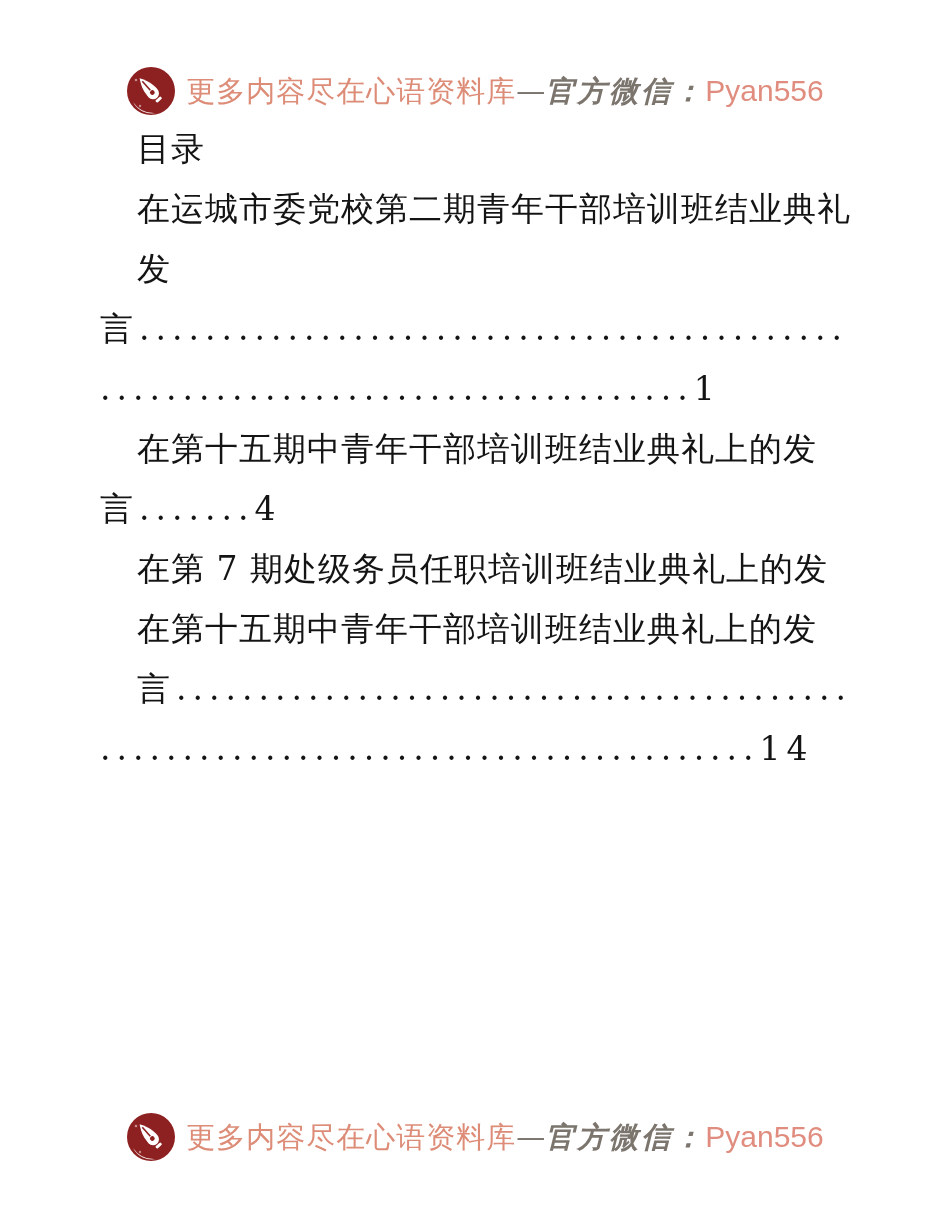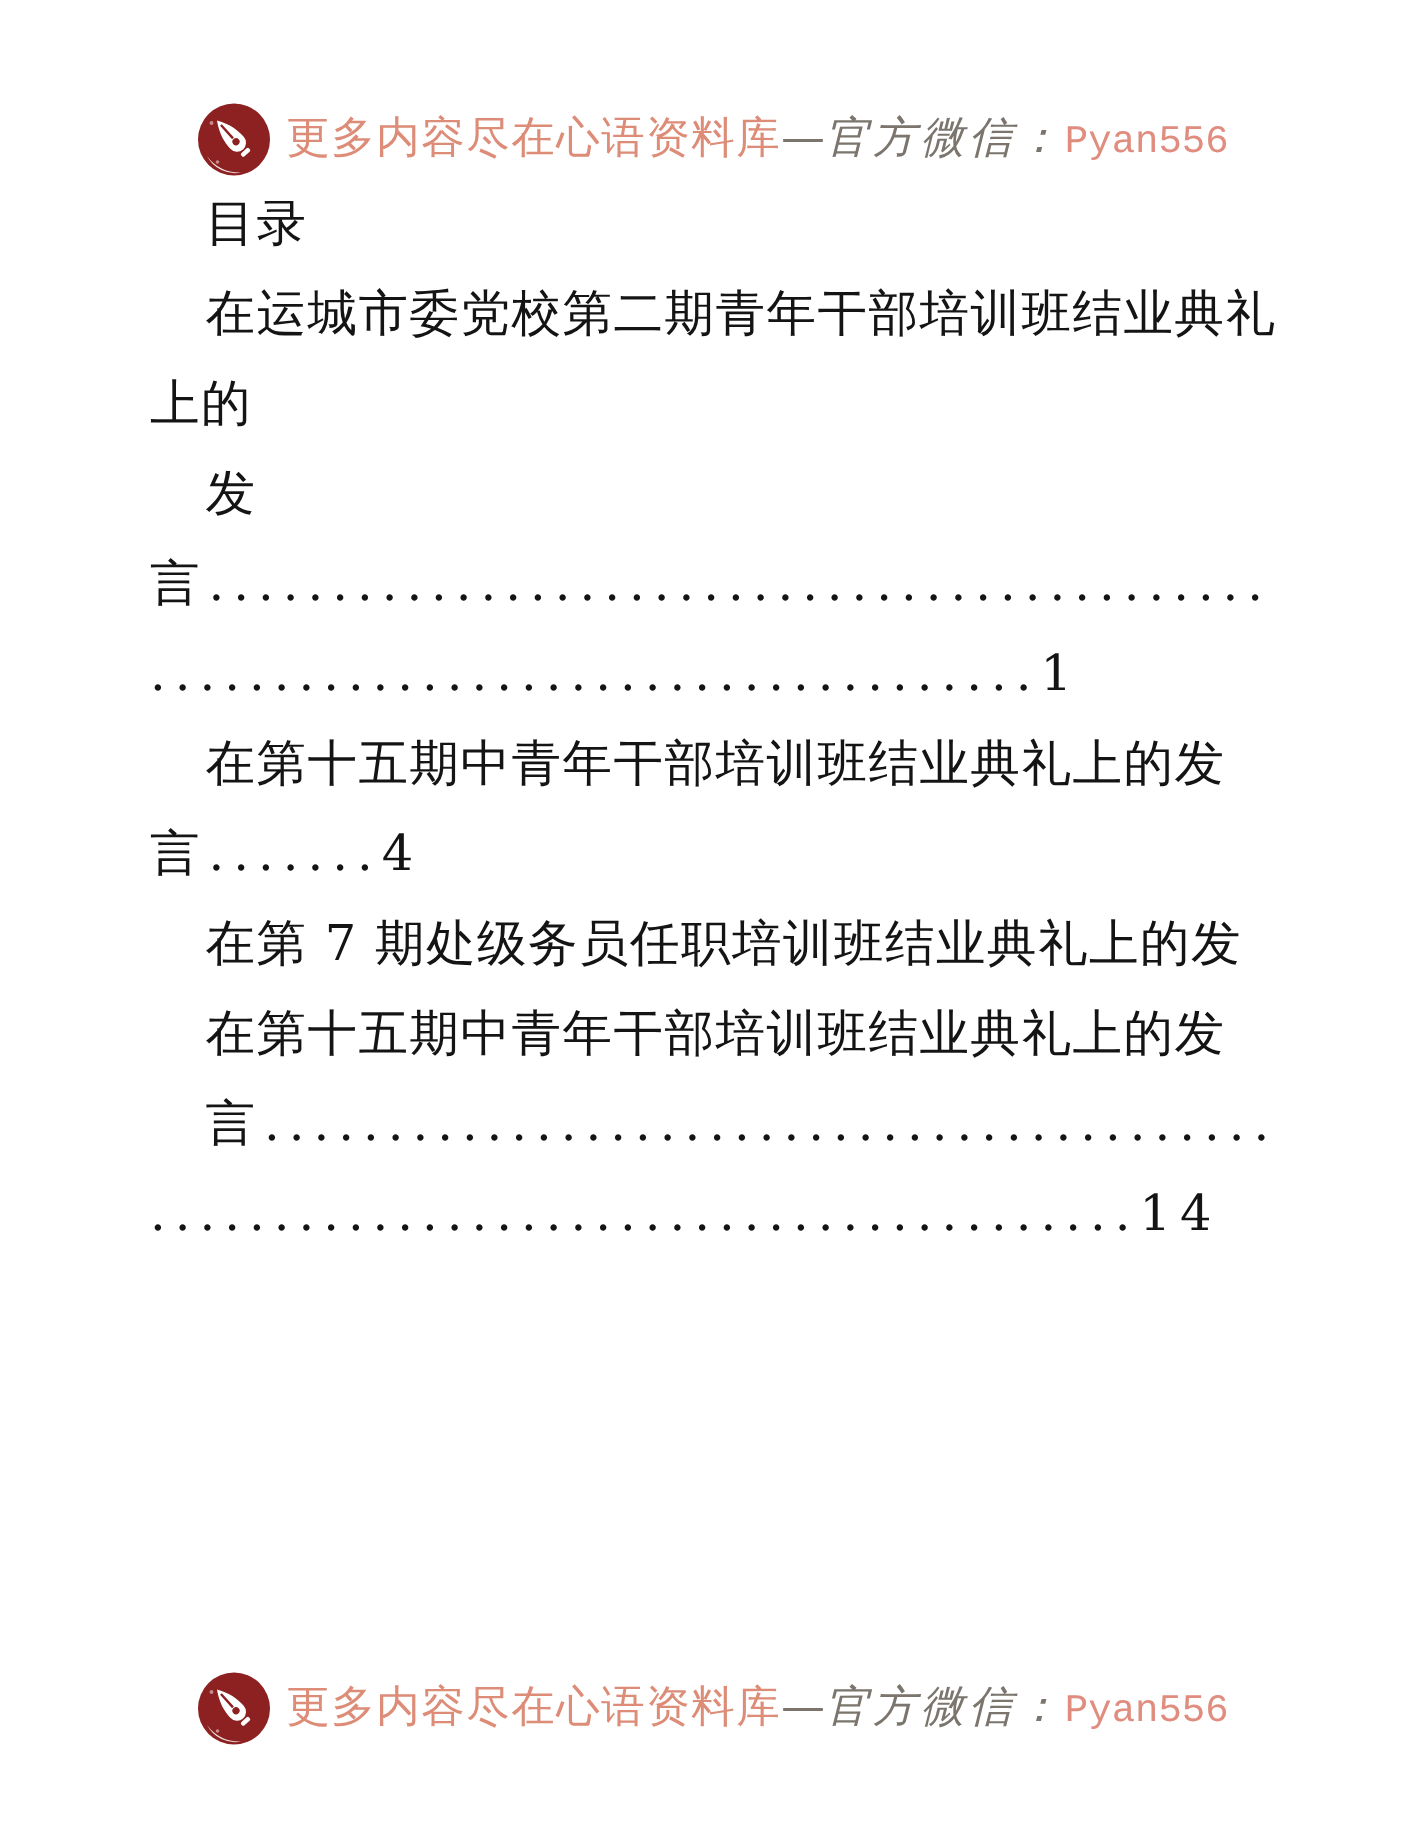--- a/index.html
+++ b/index.html
@@ -25,24 +25,24 @@
   .wm-logo {
     width: 50px; height: 50px; border-radius: 50%;
     position: relative; flex: 0 0 auto;
     overflow: hidden;
   }
   .wm-logo svg { display: block; width: 50px; height: 50px; }
 
   .wm-text { white-space: nowrap; font-size: 29px; line-height: 50px; }
   .wm-brand { letter-spacing: 1px; }
   .wm-dash  { font-style: normal; }
-  .wm-label { font-style: italic; letter-spacing: 3px; }
+  .wm-label { font-style: italic; letter-spacing: 3px; font-weight: bold; }
   .wm-id {
-    font-family: Liberation Mono, monospace;
-    font-size: 26px; letter-spacing: 0px;
+    font-family: Liberation Sans, sans-serif;
+    font-size: 30px; letter-spacing: 0px;
   }
 
   
   .doc-body {
     position: absolute;
     left: 100px; right: 100px; top: 119px;
   }
   .line {
     height: 60px; line-height: 60px;
     font-size: 33px;
@@ -72,21 +72,20 @@
     </svg>
   </span>
   <span class="wm-text">
     <span class="wm-brand" style="color:#dd8c77">更多内容尽在心语资料库</span><span class="wm-dash" style="color:#7b756e">—</span><span class="wm-label" style="color:#7b756e">官方微信：</span><span class="wm-id" style="color:#e08d7f">Pyan556</span>
   </span>
 </div>
 
 <div class="doc-body">
   <div class="line indent">目录</div>
   <div class="line indent">在运城市委党校第二期青年干部培训班结业典礼</div>
-  <div class="line">上的</div>
   <div class="line indent">发</div>
   <div class="line dots">言.................................................</div>
   <div class="line dots">....................................1</div>
   <div class="line indent">在第十五期中青年干部培训班结业典礼上的发</div>
   <div class="line dots">言.......4</div>
   <div class="line indent">在第 7 期处级务员任职培训班结业典礼上的发</div>
   <div class="line indent">在第十五期中青年干部培训班结业典礼上的发</div>
   <div class="line dots indent">言...............................................</div>
   <div class="line dots">........................................14</div>
 </div>

